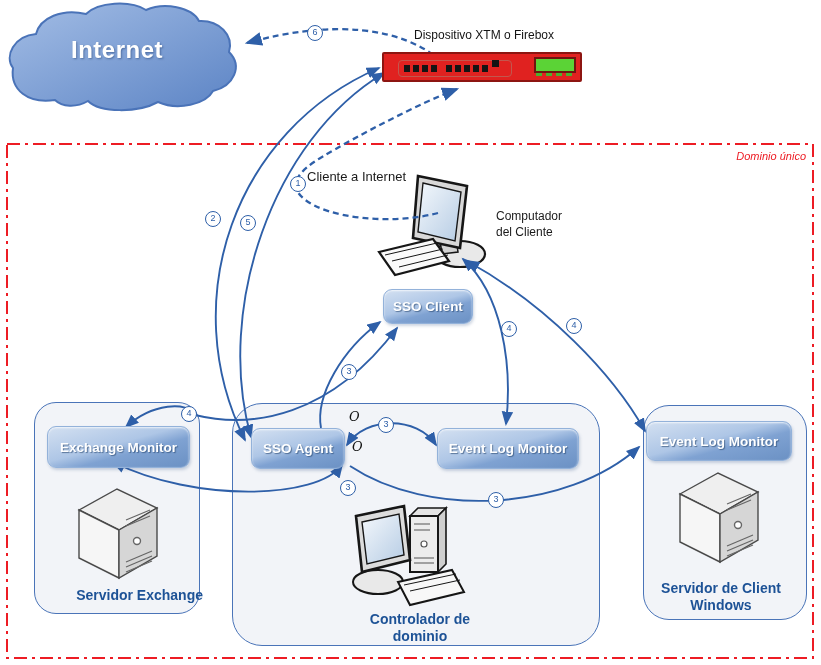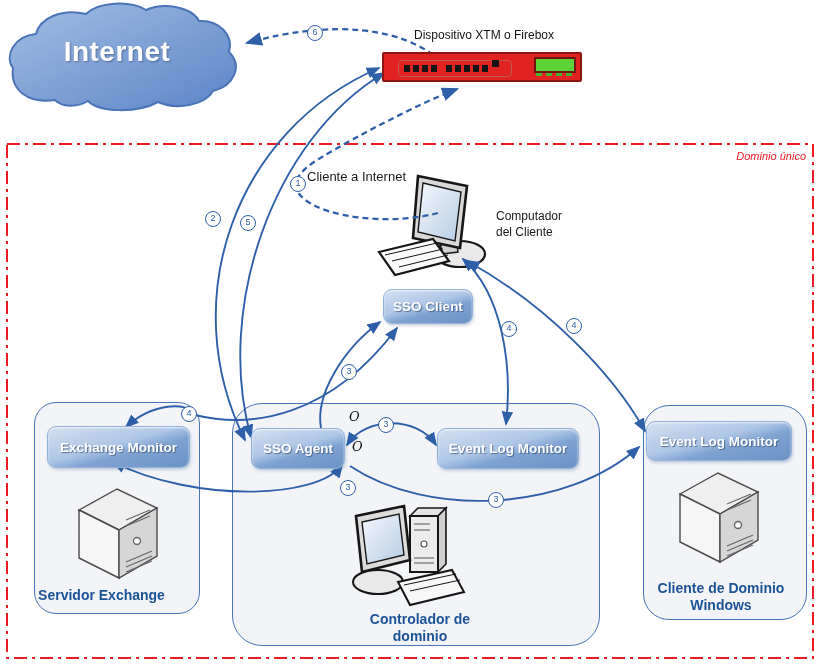--- a/index.html
+++ b/index.html
@@ -15,21 +15,21 @@
         display:flex;align-items:center;justify-content:center;
         text-shadow:1px 1px 1px rgba(40,70,110,.65);z-index:4;}
   .caption{position:absolute;color:#1d5296;font-weight:700;font-size:14px;line-height:17px;
            text-align:center;z-index:4;}
   .plain{position:absolute;color:#1a1a1a;font-size:13px;line-height:16px;z-index:5;}
   .badge{position:absolute;width:14px;height:14px;border:1.2px solid #2e5fa8;border-radius:50%;
          background:#fff;color:#2e5fa8;font-size:9px;line-height:13px;text-align:center;z-index:6;}
   .o-mark{position:absolute;color:#111;font-family:"DejaVu Serif",serif;font-style:italic;
           font-size:13px;z-index:6;}
   .internet-text{position:absolute;left:52px;top:36px;width:130px;text-align:center;
-                 color:#fff;font-weight:700;font-size:28px;letter-spacing:.5px;
+                 color:#fff;font-weight:700;font-size:24px;letter-spacing:.5px;
                  text-shadow:1px 1px 2px rgba(30,60,110,.5);z-index:5;}
   .firebox{position:absolute;left:382px;top:52px;width:196px;height:26px;background:#e02220;
            border:2px solid #8d1511;border-radius:2px;z-index:4;}
   .firebox .inner-frame{position:absolute;left:14px;top:6px;width:112px;height:15px;
            border:1px solid #c2574e;border-radius:4px;}
   .firebox .ports1{position:absolute;left:20px;top:11px;width:34px;height:7px;
            background:repeating-linear-gradient(90deg,#141414 0 6px,transparent 6px 9px);}
   .firebox .ports2{position:absolute;left:62px;top:11px;width:43px;height:7px;
            background:repeating-linear-gradient(90deg,#141414 0 6px,transparent 6px 9px);}
   .firebox .port-up{position:absolute;left:108px;top:6px;width:7px;height:7px;background:#141414;}
@@ -151,27 +151,27 @@
     <div>Computador</div>
     <div>del Cliente</div>
   </div>
 
   <div class="node" style="left:383px;top:289px;width:88px;height:33px;">SSO Client</div>
   <div class="node" style="left:47px;top:426px;width:141px;height:40px;">Exchange Monitor</div>
   <div class="node" style="left:251px;top:428px;width:92px;height:39px;text-align:right;">SSO Agent</div>
   <div class="node" style="left:437px;top:428px;width:140px;height:39px;">Event Log Monitor</div>
   <div class="node" style="left:646px;top:421px;width:144px;height:38px;">Event Log Monitor</div>
 
-  <div class="caption" style="left:24px;top:587px;width:155px;">Servidor Exchange</div>
+  <div class="caption" style="left:48px;top:587px;width:155px;text-align:right;">Servidor Exchange</div>
   <div class="caption" style="left:340px;top:611px;width:160px;">
     <div>Controlador de</div>
     <div>dominio</div>
   </div>
   <div class="caption" style="left:645px;top:580px;width:152px;">
-    <div>Cliente de Dominio</div>
+    <div>Servidor de Client</div>
     <div>Windows</div>
   </div>
 
   <div class="o-mark" style="left:349px;top:409px;">O</div>
   <div class="o-mark" style="left:352px;top:439px;">O</div>
 
   <div class="badge" style="left:307px;top:25px;">6</div>
   <div class="badge" style="left:290px;top:176px;">1</div>
   <div class="badge" style="left:205px;top:211px;">2</div>
   <div class="badge" style="left:240px;top:215px;">5</div>

